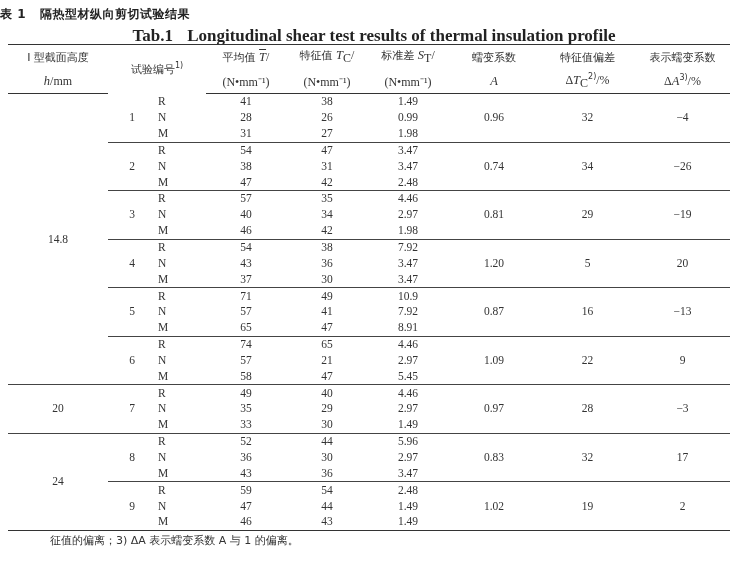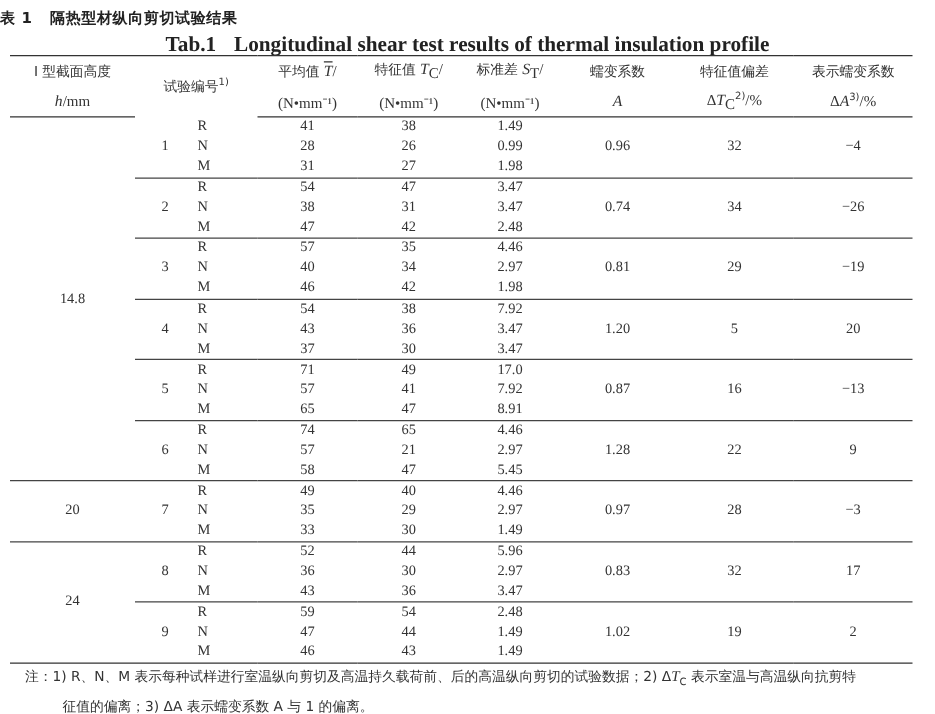--- a/index.html
+++ b/index.html
@@ -184,21 +184,21 @@
         <td class="sub lbl">M</td>
         <td class="sub">37</td>
         <td class="sub">30</td>
         <td class="sub">3.47</td>
       </tr>
       <tr class="grp-top">
         <td rowspan="3" class="sub">5</td>
         <td class="sub lbl">R</td>
         <td class="sub">71</td>
         <td class="sub">49</td>
-        <td class="sub">17.0</td>
+        <td class="sub">10.9</td>
         <td rowspan="3" class="sub">0.87</td>
         <td rowspan="3" class="sub">16</td>
         <td rowspan="3" class="sub">−13</td>
       </tr>
       <tr class="">
         <td class="sub lbl">N</td>
         <td class="sub">57</td>
         <td class="sub">41</td>
         <td class="sub">7.92</td>
       </tr>
@@ -207,21 +207,21 @@
         <td class="sub">65</td>
         <td class="sub">47</td>
         <td class="sub">8.91</td>
       </tr>
       <tr class="grp-top">
         <td rowspan="3" class="sub">6</td>
         <td class="sub lbl">R</td>
         <td class="sub">74</td>
         <td class="sub">65</td>
         <td class="sub">4.46</td>
-        <td rowspan="3" class="sub">1.28</td>
+        <td rowspan="3" class="sub">1.09</td>
         <td rowspan="3" class="sub">22</td>
         <td rowspan="3" class="sub">9</td>
       </tr>
       <tr class="">
         <td class="sub lbl">N</td>
         <td class="sub">57</td>
         <td class="sub">21</td>
         <td class="sub">2.97</td>
       </tr>
       <tr class="">
@@ -295,15 +295,14 @@
       <tr class="last">
         <td class="sub lbl" style="border-bottom: 1.6px solid rgb(51, 51, 51);">M</td>
         <td class="sub" style="border-bottom: 1.6px solid rgb(51, 51, 51);">46</td>
         <td class="sub" style="border-bottom: 1.6px solid rgb(51, 51, 51);">43</td>
         <td class="sub" style="border-bottom: 1.6px solid rgb(51, 51, 51);">1.49</td>
       </tr>
     </tbody>
 </table>
 
 <div class="note">
-  <div><span>注：</span><span>1) R、N、M 表示每种试样进行室温纵向剪切及高温持久载荷前、后的高温纵向剪切的试验数据；2) Δ</span><i>T</i><sub>C</sub><span> 表示室温与高温纵向抗剪特</span></div>
   <div class="indent">征值的偏离；3) ΔA 表示蠕变系数 A 与 1 的偏离。</div>
 </div>
 
 </body></html>

